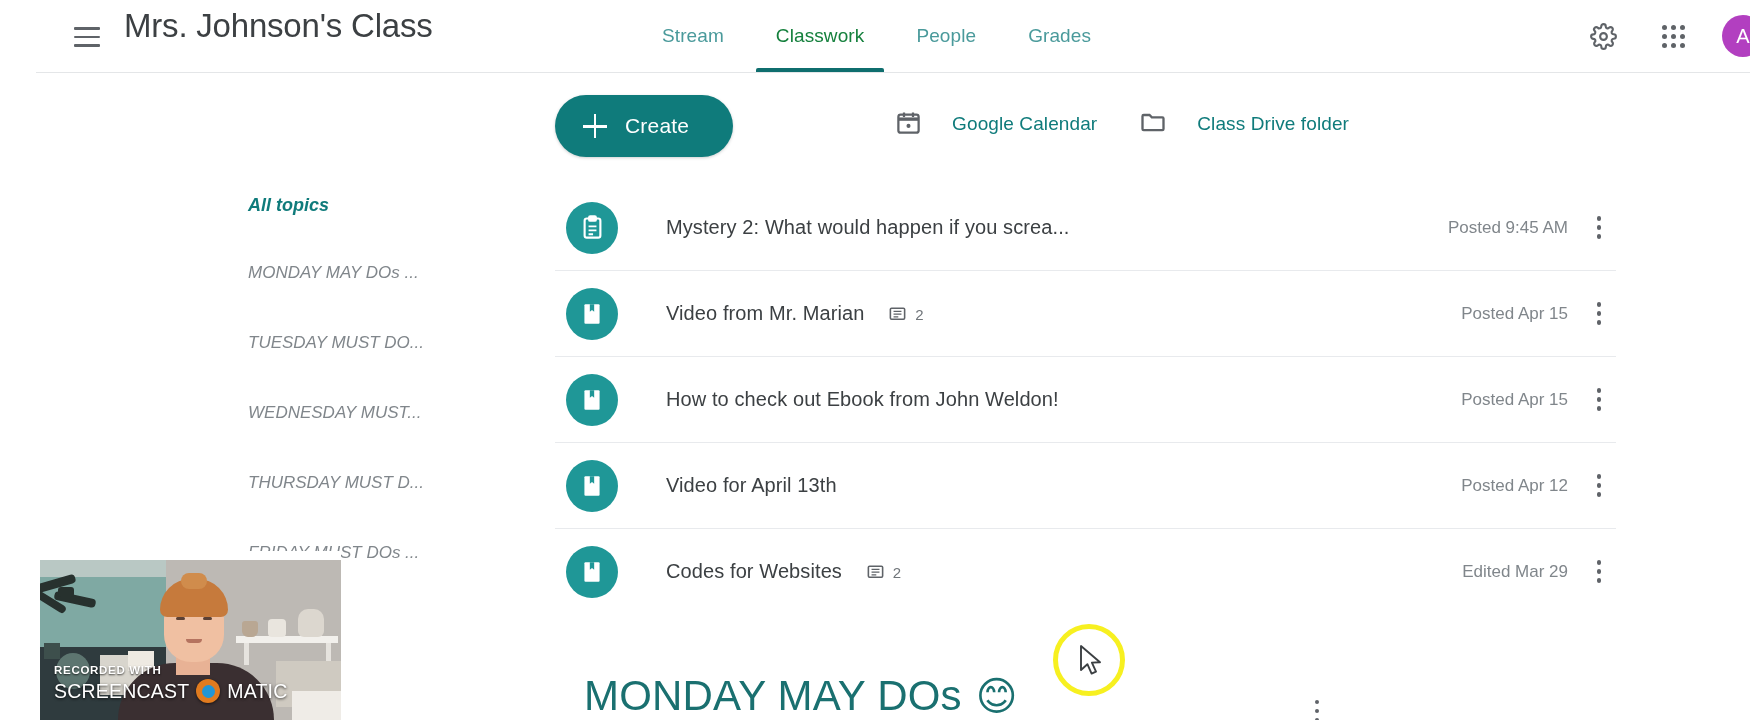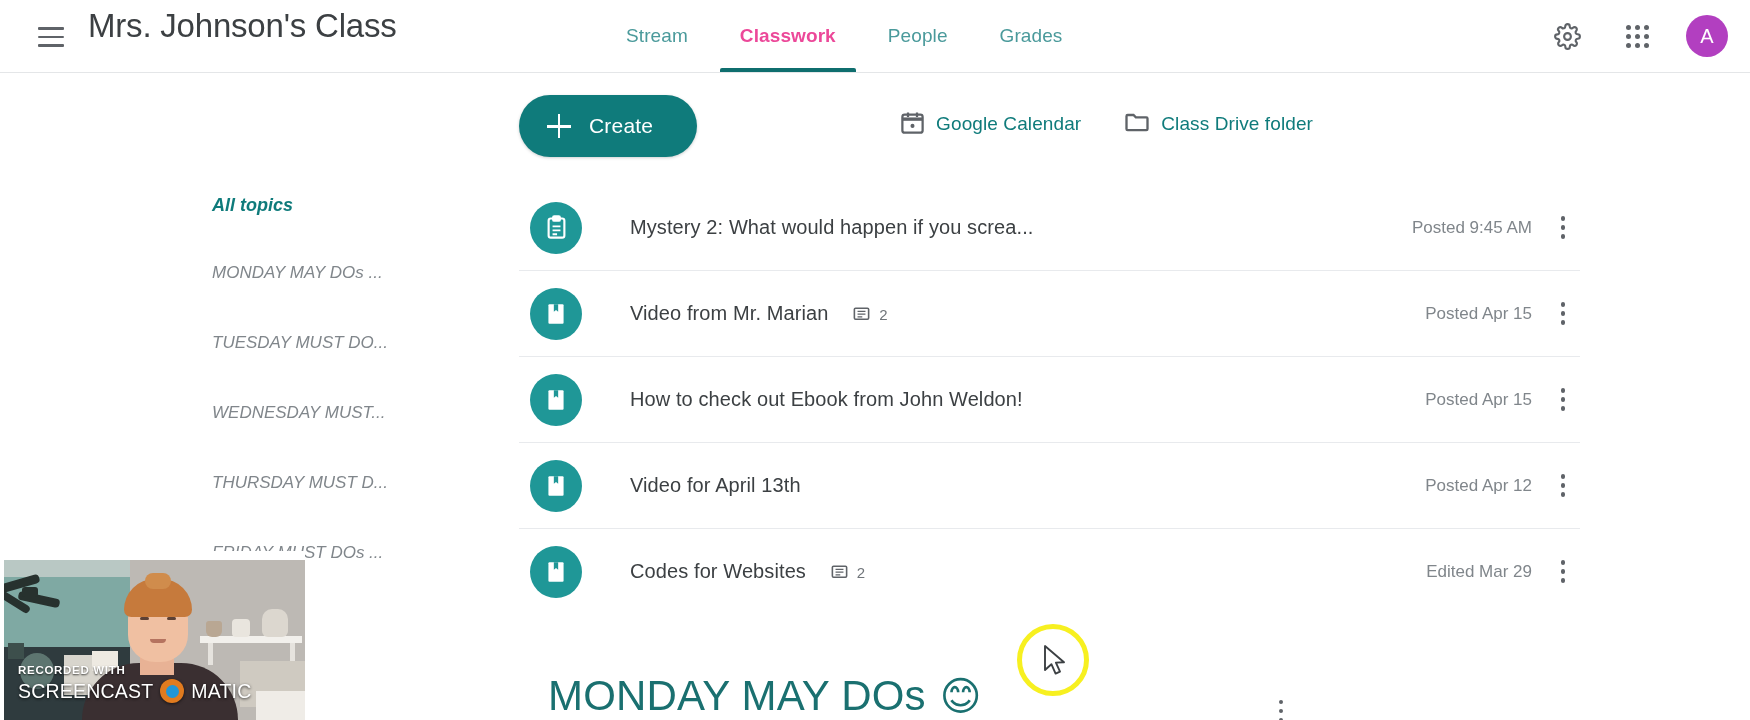--- a/index.html
+++ b/index.html
@@ -2,21 +2,21 @@
 <html><head>
 <meta charset="utf-8">
 <style>
   html, body {
     margin: 0; padding: 0;
     width: 1750px; height: 720px;
     overflow: hidden;
     background: #ffffff;
     font-family: "Liberation Sans", "DejaVu Sans", sans-serif;
   }
-  #root { position: relative; width: 1468px; height: 720px; background:#fff; }
+  #root { position: relative; width: 1468px; height: 720px; background:#fff;margin-left:36px; }
 
   
   .header {
     position: absolute; left:0; top:0; width:1750px; height:72px;
     background:#fff; border-bottom:1px solid #e4e6e8;
     display:flex; align-items:center;
   }
   .hamburger {
     position:absolute; left:32px; top:18px;
     width:38px; height:38px; display:flex; flex-direction:column;
@@ -30,21 +30,21 @@
   }
   .tabs {
     position:absolute; left:600px; top:0; height:72px;
     display:flex; align-items:center; gap:0px;
   }
   .tab {
     height:72px; display:flex; align-items:center; justify-content:center;
     padding:0 26px; font-size:19px; color:#4a9a9b; cursor:pointer;
     position:relative; letter-spacing:0.1px;
   }
-  .tab.active { color:#ec4899; font-weight:700; }
+  .tab.active { color:#15803d; font-weight:400; }
   .tab.active::after{
     content:""; position:absolute; left:6px; right:6px; bottom:0;
     height:4px; background:#0f6e6e; border-radius:2px 2px 0 0;
   }
   .header-right {
     position:absolute; right:22px; top:0; height:72px;
     display:flex; align-items:center; gap:28px;
   }
   .icon-btn { width:42px;height:42px;display:flex;align-items:center;justify-content:center;cursor:pointer;border-radius:50%; }
   .apps-grid { display:grid; grid-template-columns:repeat(3,5px); grid-template-rows:repeat(3,5px); gap:4px; }
@@ -68,21 +68,21 @@
   }
   .create-plus::before { left:0; top:11px; width:24px; height:2.6px; }
   .create-plus::after { left:10.7px; top:0; width:2.6px; height:24px; }
   .create-label { margin-left:18px; color:#fff; font-size:21px; letter-spacing:0.2px; }
 
   
   .top-links {
     position:absolute; right:155px; top:108px;
     display:flex; align-items:center; gap:42px;
   }
-  .top-link { display:flex; align-items:center; gap:10px; cursor:pointer; }
+  .top-link { display:flex; align-items:center; gap:30px; cursor:pointer; }
   .top-link-text { color:#0f7b7b; font-size:19px; letter-spacing:0.1px; }
 
   
   .topics { position:absolute; left:212px; top:195px; width:230px;font-style:italic; }
   .topic-all { color:#0f7b7b; font-size:18px; font-weight:700; margin-bottom:47px; cursor:pointer; }
   .topic {
     color:#80868b; font-size:17px; margin-bottom:50px; cursor:pointer;
     white-space:nowrap; overflow:hidden; text-overflow:ellipsis; max-width:180px;
   }
 

